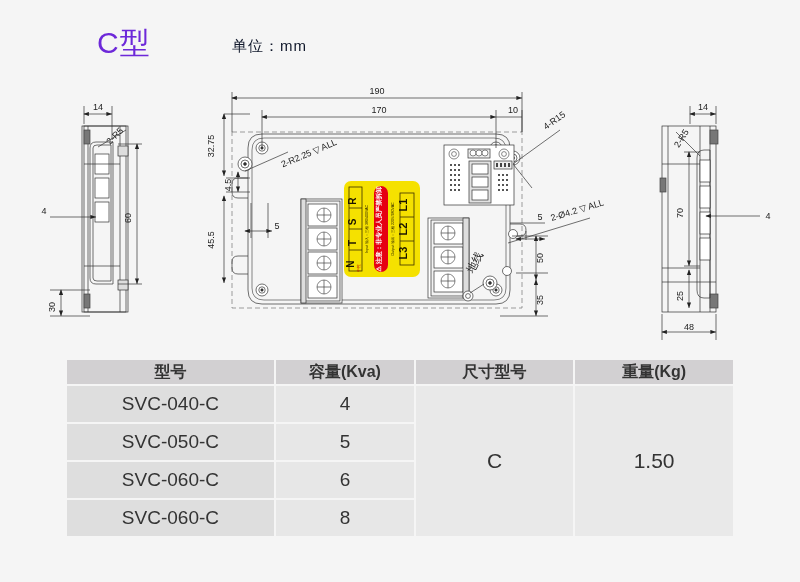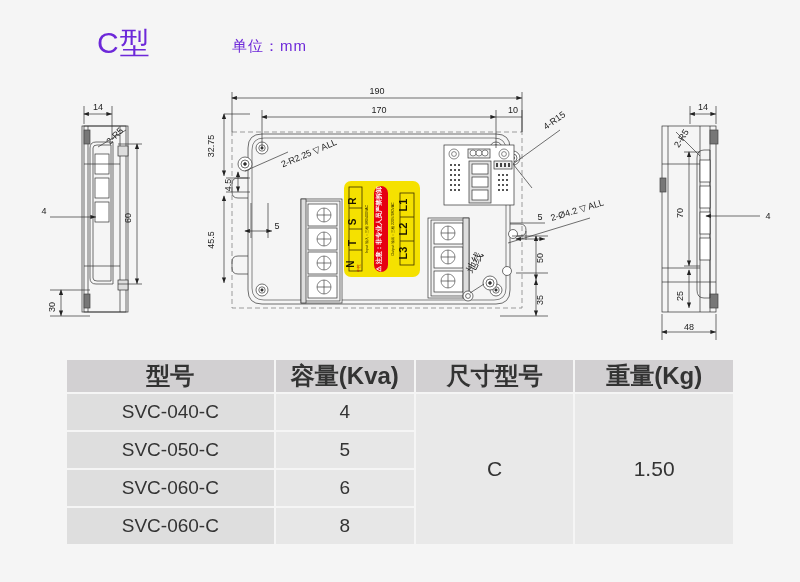--- a/index.html
+++ b/index.html
@@ -12,21 +12,21 @@
 
   
   .title{
     position:absolute;left:78px;top:28px;
     font-size:30px;font-weight:400;letter-spacing:1px;color:#6d28d9;
     line-height:1;
     margin-left:19px;
   }
   .unit{
     position:absolute;left:232px;top:37px;
-    font-size:15px;color:#6d28d9;letter-spacing:1px;
+    font-size:15px;color:#0f172a;letter-spacing:1px;
   }
 
   
   .drawing{position:absolute;left:0;top:68px;width:800px;height:290px;}
   .drawing svg{display:block;}
 
   
   .table{
     position:absolute;left:65px;top:358px;width:670px;
     border-collapse:separate;border-spacing:2px 2px;
@@ -36,21 +36,21 @@
     text-align:center;
     font-weight:400;
     color:#333;
     padding:0;
     height:36px;
     vertical-align:middle;
     font-size:19px;
   }
   .table thead th{
     background:#d2d0d2;
-    font-size:24px;
+    font-size:16px;
     height:24px;
     font-weight:700;
   }
   .table td.model{background:#dedede;}
   .table td.cap{background:#e7e7e7;}
   .table td.size,.table td.weight{background:#e9e9e9;font-size:21px;}
   .col-model{width:210px;}
   .col-cap{width:140px;}
   .col-size{width:160px;}
   .col-weight{width:160px;margin-top:47px;}

